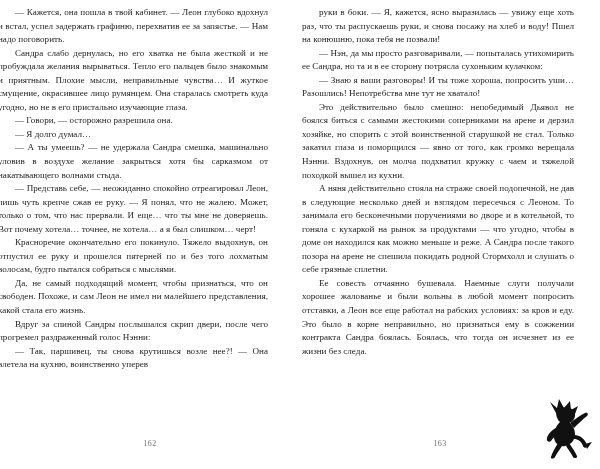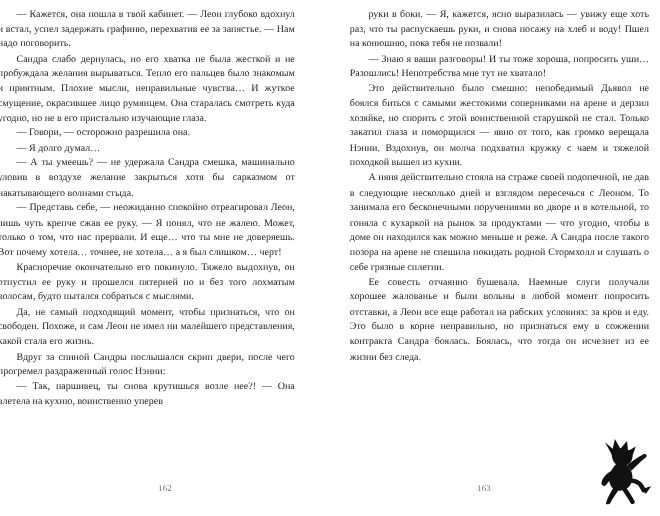--- a/index.html
+++ b/index.html
@@ -52,21 +52,21 @@
     color: #242424;
     -webkit-font-smoothing: antialiased;
   }
 
   .page-left .textblock {
     left: -2px;
     width: 270px;
   }
 
   .page-right .textblock {
-    left: 18px;
+    left: 2px;
     width: 272px;
   }
 
   .textblock p {
     margin: 0;
     text-indent: 17px;
     text-align: justify;
   }
 
   .page-number {
@@ -123,20 +123,21 @@
       <p>Да, не самый подходящий момент, чтобы признаться, что он свободен. Похоже, и сам Леон не имел ни малейшего представления, какой стала его жизнь.</p>
       <p>Вдруг за спиной Сандры послышался скрип двери, после чего прогремел раздраженный голос Нэнни:</p>
       <p>— Так, паршивец, ты снова крутишься возле нее?! — Она влетела на кухню, воинственно уперев</p>
     </div>
     <div class="page-number">162</div>
   </div>
 
   <div class="page page-right">
     <div class="textblock">
       <p>руки в боки. — Я, кажется, ясно выразилась — увижу еще хоть раз, что ты распускаешь руки, и снова посажу на хлеб и воду! Пшел на конюшню, пока тебя не позвали!</p>
+      <p>— Нэн, да мы просто разговаривали, — попыталась утихомирить ее Сандра, но та и в ее сторону потрясла сухоньким кулачком:</p>
       <p>— Знаю я ваши разговоры! И ты тоже хороша, попросить уши… Разошлись! Непотребства мне тут не хватало!</p>
       <p>Это действительно было смешно: непобедимый Дьявол не боялся биться с самыми жестокими соперниками на арене и дерзил хозяйке, но спорить с этой воинственной старушкой не стал. Только закатил глаза и поморщился — явно от того, как громко верещала Нэнни. Вздохнув, он молча подхватил кружку с чаем и тяжелой походкой вышел из кухни.</p>
       <p>А няня действительно стояла на страже своей подопечной, не дав в следующие несколько дней и взглядом пересечься с Леоном. То занимала его бесконечными поручениями во дворе и в котельной, то гоняла с кухаркой на рынок за продуктами — что угодно, чтобы в доме он находился как можно меньше и реже. А Сандра после такого позора на арене не спешила покидать родной Стормхолл и слушать о себе грязные сплетни.</p>
       <p>Ее совесть отчаянно бушевала. Наемные слуги получали хорошее жалованье и были вольны в любой момент попросить отставки, а Леон все еще работал на рабских условиях: за кров и еду. Это было в корне неправильно, но признаться ему в сожжении контракта Сандра боялась. Боялась, что тогда он исчезнет из ее жизни без следа.</p>
     </div>
 
     <div class="imp-decoration">
       <svg viewBox="0 0 58 62" xmlns="http://www.w3.org/2000/svg" aria-hidden="true">
         <g fill="#111111">
 

